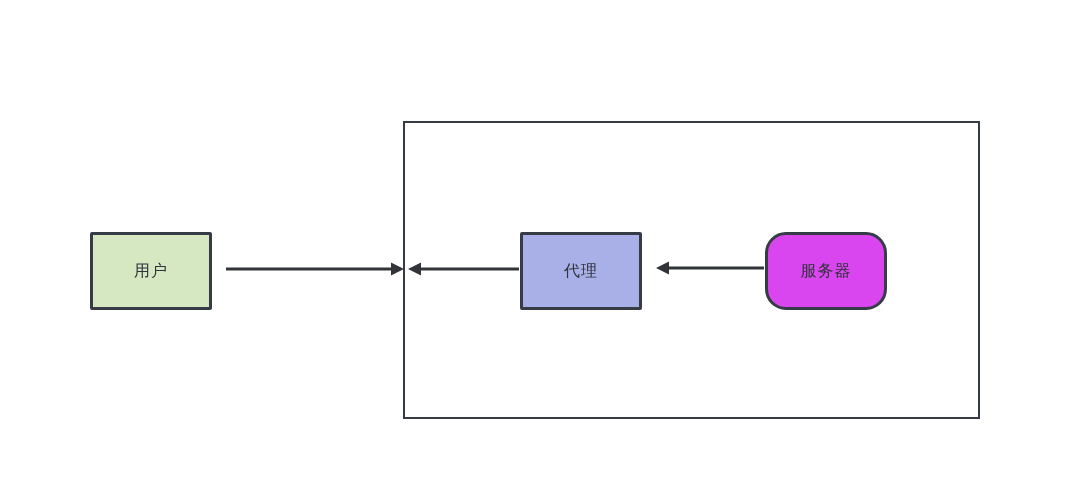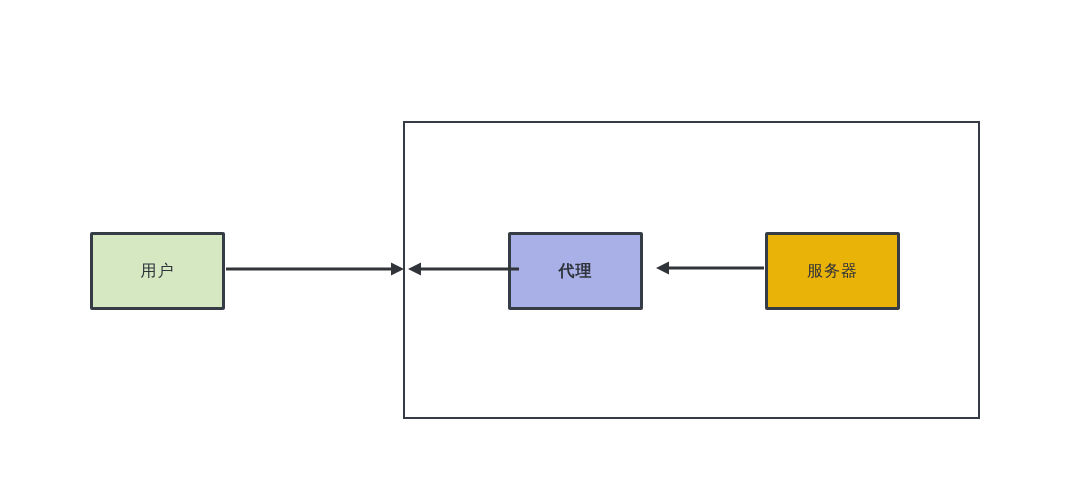--- a/index.html
+++ b/index.html
@@ -18,33 +18,33 @@
     position: absolute;
     left: 403px;
     top: 121px;
     width: 577px;
     height: 298px;
     border: 2.5px solid #363c46;
     background: transparent;
   }
   .node {
     position: absolute;
-    width: 135px;
+    width: 122px;
     height: 78px;
     border: 3px solid #363c46;
     border-radius: 2px;
     display: flex;
     align-items: center;
     justify-content: center;
     font-size: 16px;
     color: #2f333a;
     letter-spacing: 1px;
   }
   .node-user   { left: 90px;  top: 232px; }
-  .node-proxy  { left: 508px; top: 232px; font-weight: bold; }
+  .node-proxy  { left: 520px; top: 232px; }
   .node-server { left: 765px; top: 232px; }
   .arrows-layer {
     position: absolute;
     left: 0; top: 0;
     width: 1080px;
     height: 487px;
     pointer-events: none;
   }
   .watermark {
     position: absolute;
@@ -64,21 +64,21 @@
   <div class="boundary" style="border-color: rgb(54, 60, 70);"></div>
 
   <div class="node node-user" style="background-color: rgb(213, 232, 194);">
     <span>用户</span>
   </div>
 
   <div class="node node-proxy" style="background-color: rgb(169, 176, 232);">
     <span>代理</span>
   </div>
 
-  <div class="node node-server" style="background-color: #eab308;">
+  <div class="node node-server" style="background-color: #d946ef; border-radius: 21px;">
     <span>服务器</span>
   </div>
 
   <svg class="arrows-layer" viewBox="0 0 1080 487" xmlns="http://www.w3.org/2000/svg">
 
     <g>
       <line x1="226" y1="269" x2="391" y2="269" stroke-width="3" style="stroke: rgb(49, 52, 57);"></line>
       <polygon points="391,262.5 404,269 391,275.5" style="fill: rgb(49, 52, 57);"></polygon>
     </g>
 

